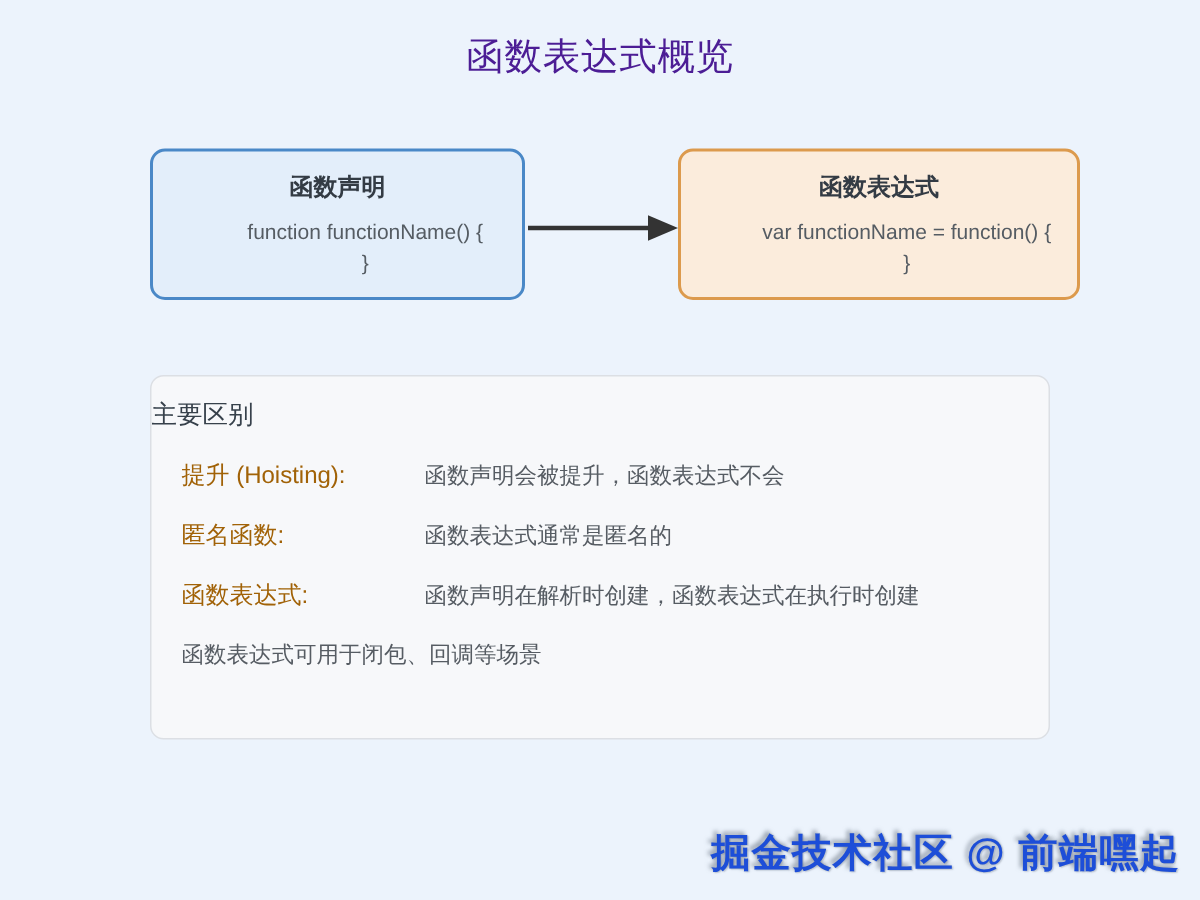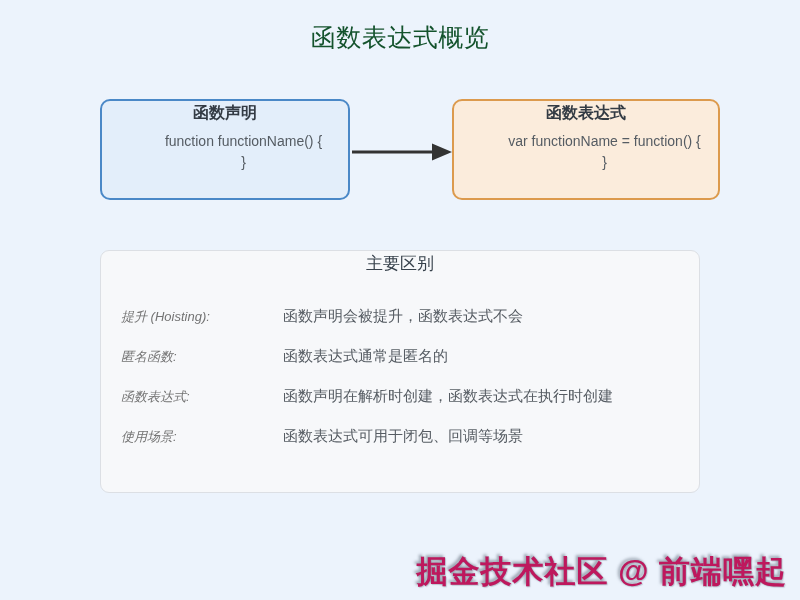--- a/index.html
+++ b/index.html
@@ -11,32 +11,33 @@
     overflow: hidden;
   }
   .stage { position: absolute; inset: 0; }
 
   .page-title {
     position: absolute;
     top: 21px; left: 0; width: 800px;
     text-align: center;
     font-size: 25px;
     font-weight: 500;
-    color: #14532d;
+    color: #4c1d95;
     letter-spacing: 0.5px;
   }
 
   .node {
     position: absolute;
     top: 99px;
     height: 101px;
     border-radius: 10px;
     display: flex;
     flex-direction: column;
     align-items: center;
+    padding-top: 13px;
   }
   .node-declaration {
     left: 100px; width: 250px;
     background: #e3eefa;
     border: 2px solid #4a88c7;
   }
   .node-expression {
     left: 452px; width: 268px;
     background: #fbecdc;
     border: 2px solid #dc9a4d;
@@ -64,57 +65,56 @@
   .panel {
     position: absolute;
     left: 100px; top: 250px;
     width: 600px; height: 243px;
     background: #f7f8fa;
     border: 1px solid #dcdfe4;
     border-radius: 9px;
   }
   .panel-title {
     position: absolute;
-    top: 1px; left: 0; width: 100%;
-    text-align: center;
+    top: 14px; left: 0; width: 100%;
+    text-align: left;
     font-size: 17px;
     font-weight: 500;
     color: #37414b;
   }
   .diff-rows {
     position: absolute;
     top: 56px; left: 0; width: 100%;
   }
   .diff-row {
     display: flex;
     align-items: baseline;
     height: 40px;
     padding-left: 20px;
   }
   .diff-label {
     width: 162px;
-    font-size: 13px;
-    color: #737373;
+    font-size: 16px;
+    color: #a16207;
     flex: none;
-    font-style: italic;
   }
   .diff-value {
     font-size: 15px;
     color: #565c63;
     text-align: right;
   }
 
   .watermark {
     position: absolute;
     right: 13px;
     top: 551px;
-    font-size: 31px;
+    font-size: 26px;
     font-weight: 700;
     letter-spacing: 1px;
-    color: #be185d;
+    color: #1d4ed8;
     text-shadow:
       -2px -2px 3px rgba(96, 108, 124, 0.6),
        1px  1px 1px rgba(120, 132, 148, 0.35),
        0    0   1px rgba(120, 132, 148, 0.45);
     white-space: nowrap;
     margin-left: 36px;
   }
 </style>
 </head>
 <body>
@@ -152,21 +152,20 @@
       </div>
       <div class="diff-row">
         <div class="diff-label">匿名函数:</div>
         <div class="diff-value">函数表达式通常是匿名的</div>
       </div>
       <div class="diff-row">
         <div class="diff-label">函数表达式:</div>
         <div class="diff-value">函数声明在解析时创建，函数表达式在执行时创建</div>
       </div>
       <div class="diff-row">
-        <div class="diff-label">使用场景:</div>
         <div class="diff-value">函数表达式可用于闭包、回调等场景</div>
       </div>
     </div>
   </div>
 
   <div class="watermark">掘金技术社区 @ 前端嘿起</div>
 
 </div>
 
 </body></html>

